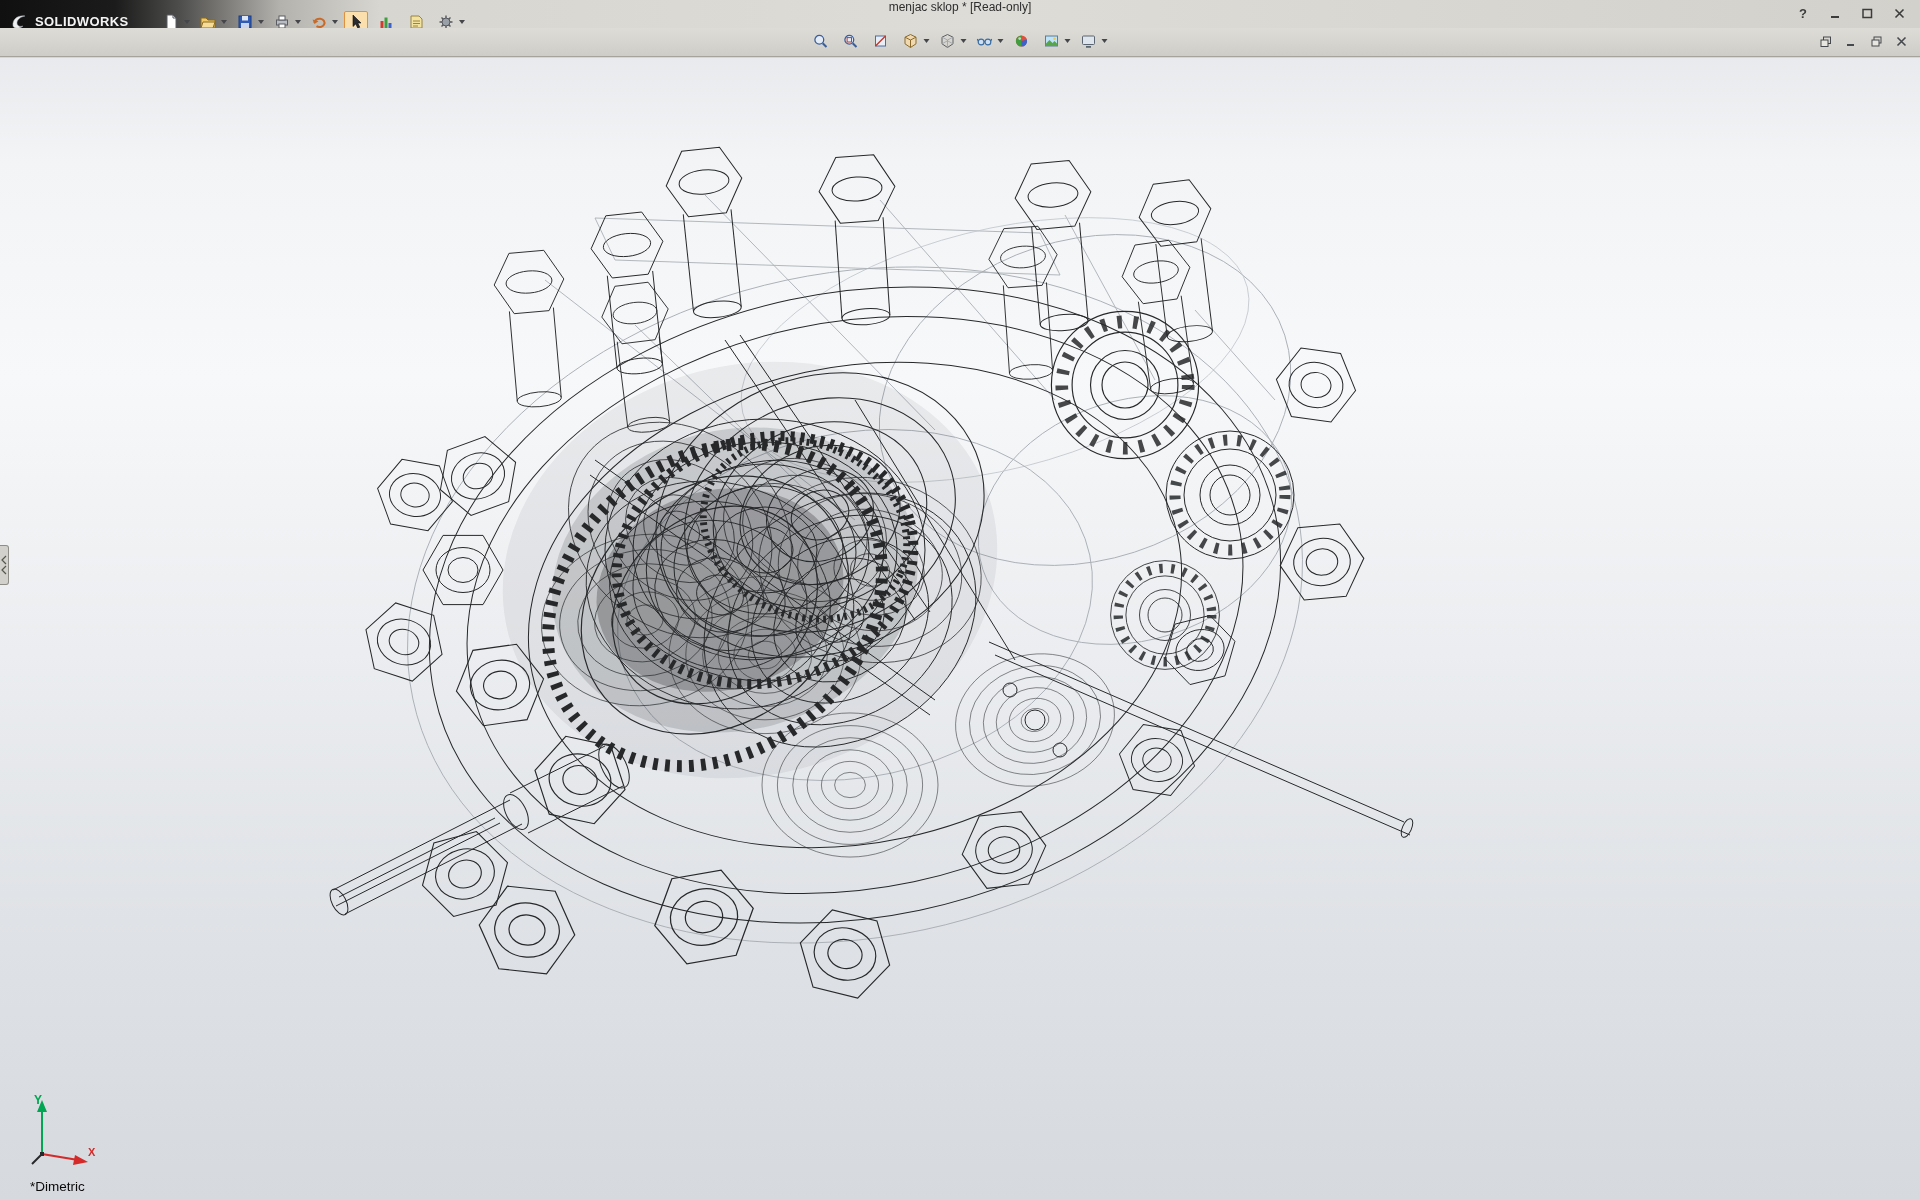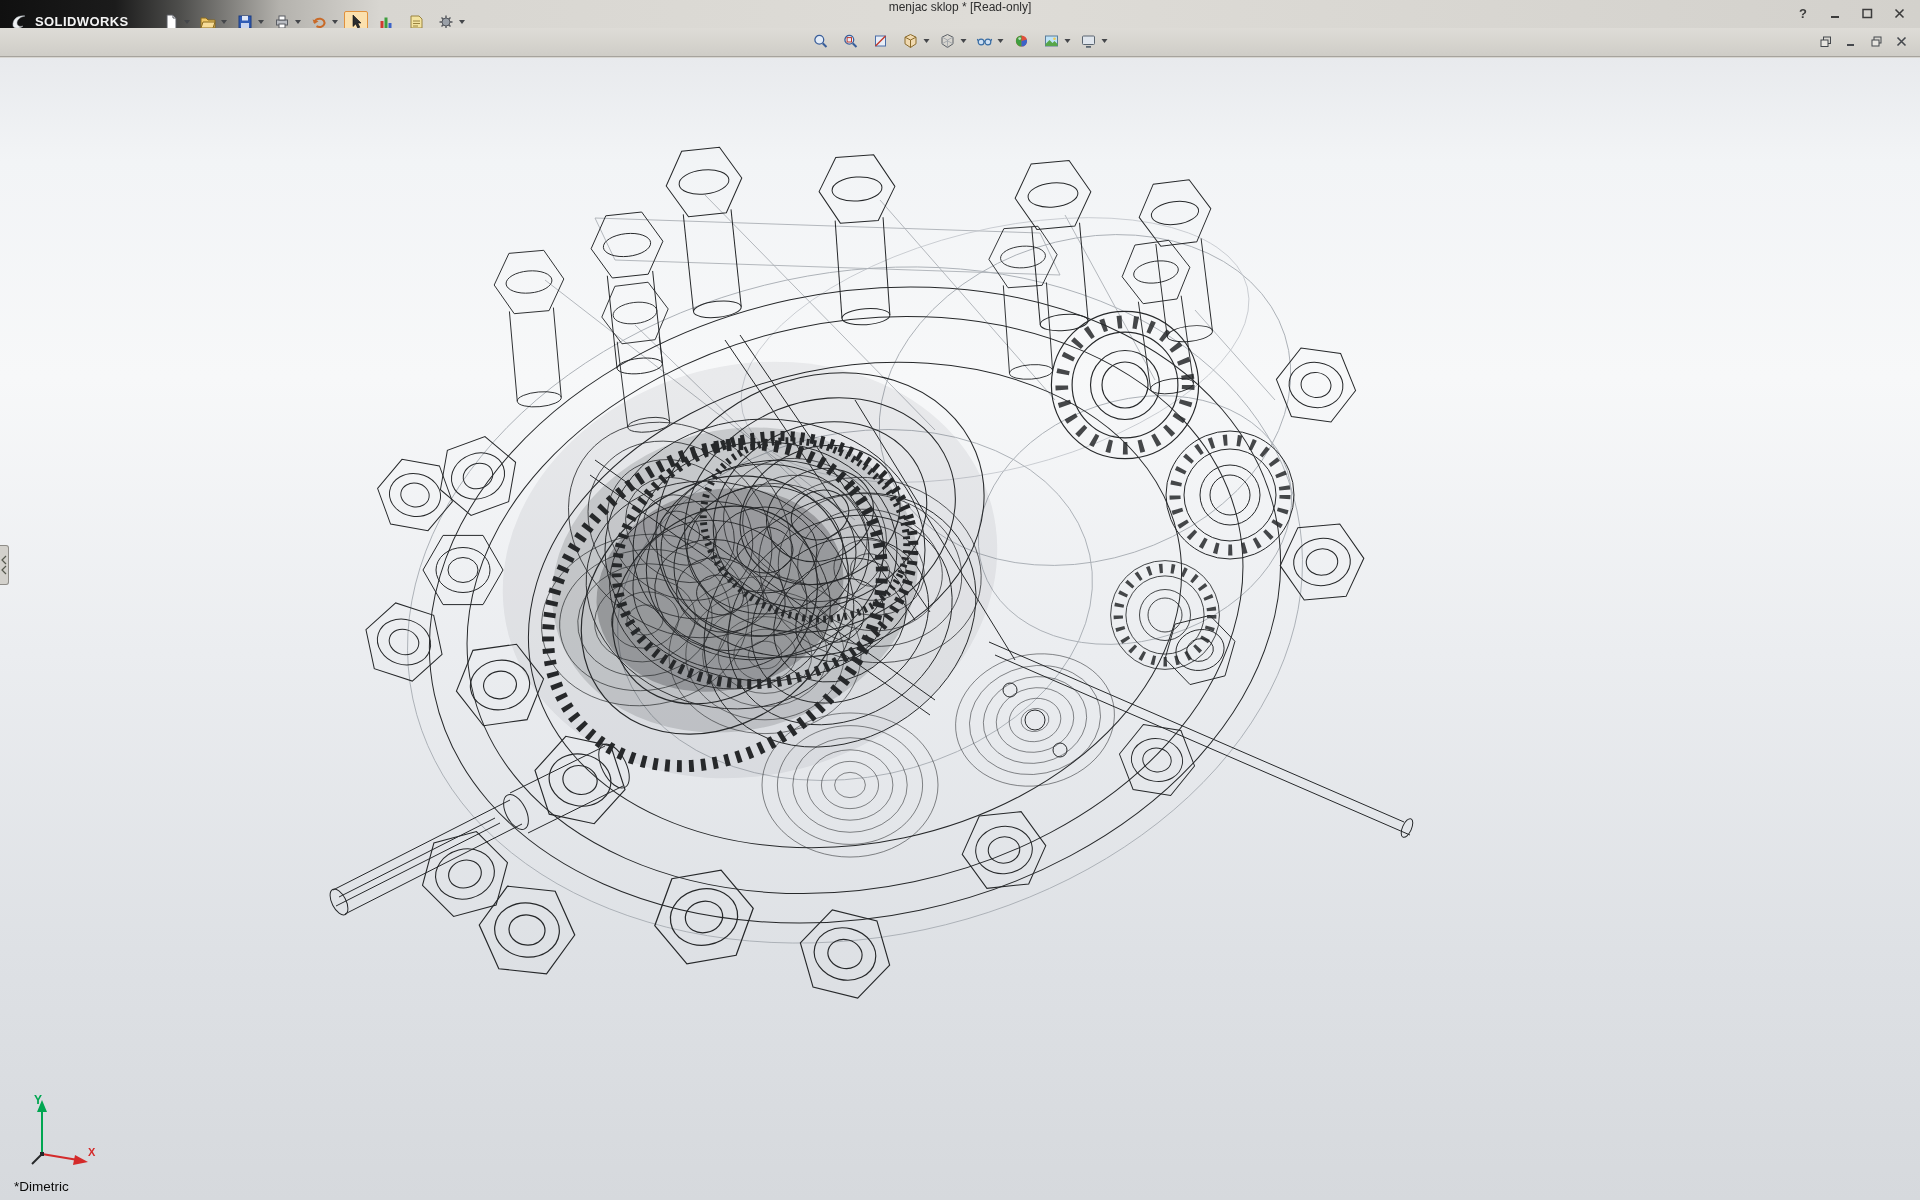--- a/index.html
+++ b/index.html
@@ -43,21 +43,21 @@
   .model { position:absolute; left:295px; top:42px; width:1170px; height:920px; }
   .wire  { width:100%; height:100%; }
   .lt { stroke:#abb0b6; stroke-width:.9; }
   .lt2 { stroke:#c3c7cc; stroke-width:.8; }
 
   .side-tab { position:absolute; left:0; top:545px; width:9px; height:40px;
     background:#d3d1cc; border:1px solid #8f8d88; border-left:none;
     border-radius:0 3px 3px 0; display:flex; align-items:center; justify-content:center; }
 
   .triad { position:absolute; left:20px; bottom:28px; width:78px; height:80px; }
-  .orientation { position:absolute; left:14px; bottom:6px; font-size:13.5px; color:#0a0a0a; }
+  .orientation { position:absolute; left:30px; bottom:6px; font-size:13.5px; color:#0a0a0a; }
 </style>
 </head>
 <body>
 
 <div class="screen">
 
   <header class="titlebar">
     <div class="brand">
       <svg width="20" height="18" viewBox="0 0 20 18">
         <path d="M3 13 C2 6,8 2,15 3 C10 4,7 7,7 10 C7 13,10 14,13 13 C10 16,4 16,3 13 Z" fill="#eef0f2" stroke="#9aa0a6" stroke-width=".5"></path>

